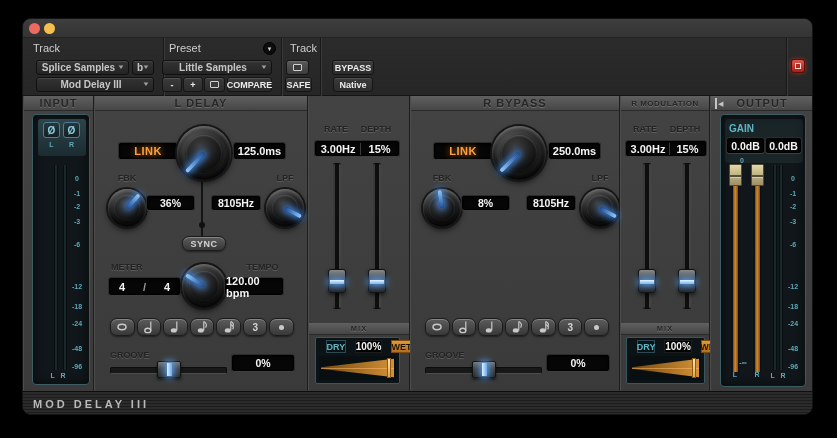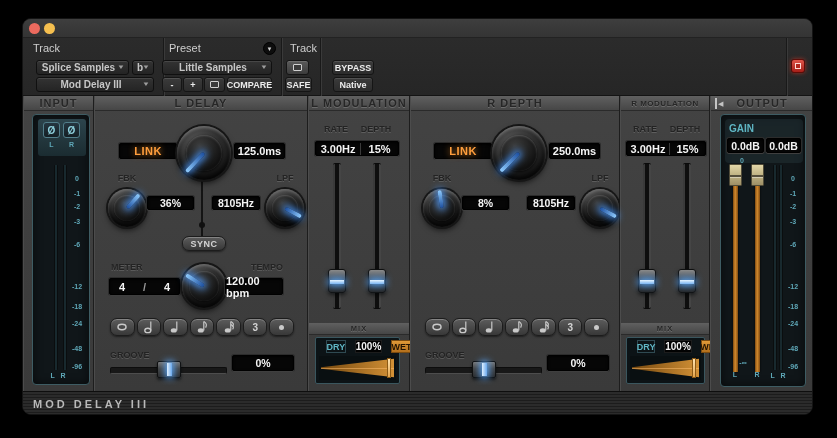--- a/index.html
+++ b/index.html
@@ -289,21 +289,21 @@
         </div>
       <div class="knob" style="left:171px;top:93px;width:38px;height:38px;--a:118deg;">
           <i class="ptr"></i>
         </div>
 
       <div class="btn" style="position:absolute;left:87px;top:140px;width:44px;height:15px;font-size:9px;letter-spacing:.5px;">
           <span>SYNC</span>
         </div>
 
       <span class="lbl" style="left:16px;top:166px;width:42px;">METER</span>
-      <span class="lbl" style="left:156px;top:166px;width:43px;text-align:left;">TEMPO</span>
+      <span class="lbl" style="left:146px;top:166px;width:43px;text-align:center;">TEMPO</span>
       <div class="lcd" style="left:14px;top:182px;width:71px;height:17px;justify-content:space-around;">
         <span>4</span>
           <span style="color:#9a9a9a;">/</span>
           <span>4</span>
       </div>
       <div class="knob" style="left:87px;top:168px;width:44px;height:44px;--a:-58deg;">
           <i class="ptr"></i>
         </div>
       <div class="lcd" style="left:130px;top:182px;width:58px;height:17px;">
           <span>120.00 bpm</span>
@@ -352,21 +352,20 @@
 
       <span class="lbl" style="left:15px;top:254px;width:50px;">GROOVE</span>
       <div class="htrack" style="left:15px;top:271px;width:117px;"></div>
       <div class="gthumb" style="left:62px;top:265px;"></div>
       <div class="lcd small" style="left:137px;top:259px;width:62px;height:16px;">
           <span>0%</span>
         </div>
     </div>
 
     <div class="sec" style="left:285px;width:102px;">
-      <div class="sechdr">L MODULATION</div>
       <span class="lbl" style="left:8px;top:28px;width:38px;text-align:center;">RATE</span>
       <span class="lbl" style="left:48px;top:28px;width:38px;text-align:center;">DEPTH</span>
       <div class="lcd" style="left:6px;top:45px;width:84px;height:15px;padding:0;">
         <span style="flex:1.2;text-align:center;border-right:1px solid #3a3a3a;">3.00Hz</span>
         <span style="flex:1;text-align:center;">15%</span>
       </div>
       <div class="vtrack" style="left:24px;top:67px;height:146px;"></div>
       <div class="vtrack" style="left:64px;top:67px;height:146px;"></div>
       <div class="vthumb" style="left:19px;top:173px;"></div>
       <div class="vthumb" style="left:59px;top:173px;"></div>
@@ -380,21 +379,21 @@
         </div>
         <div class="wedge">
           <div class="tri"></div>
           <div class="cl"></div>
           <div class="wh"></div>
         </div>
       </div>
     </div>
 
     <div class="sec" style="left:387px;width:210px;">
-      <div class="sechdr">R DEPTH</div>
+      <div class="sechdr">R BYPASS</div>
       <div class="lcd link" style="left:23px;top:47px;width:58px;height:16px;">
           <span>LINK</span>
         </div>
       <div class="knob" style="left:81px;top:30px;width:54px;height:54px;--a:-135deg;">
           <i class="ptr"></i>
         </div>
       <div class="lcd" style="left:138px;top:47px;width:51px;height:16px;">
           <span>250.0ms</span>
         </div>
 

